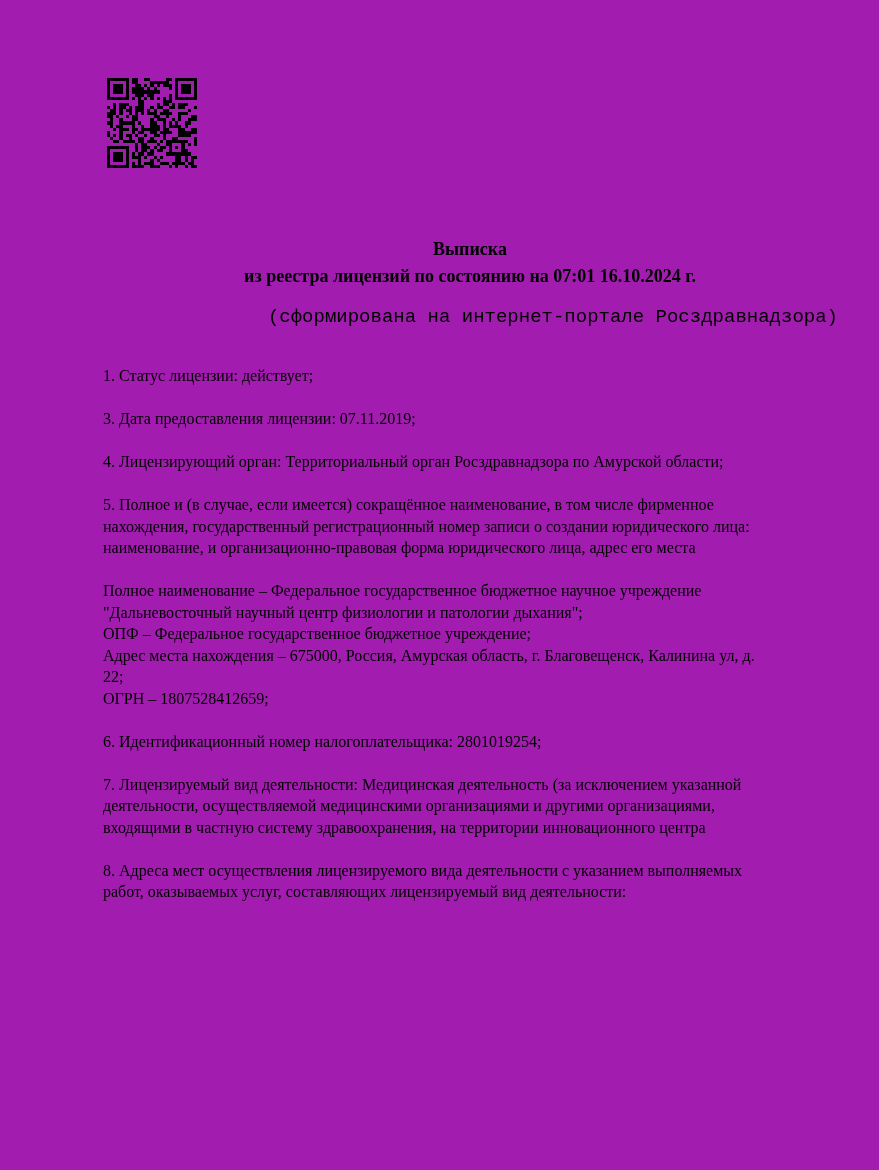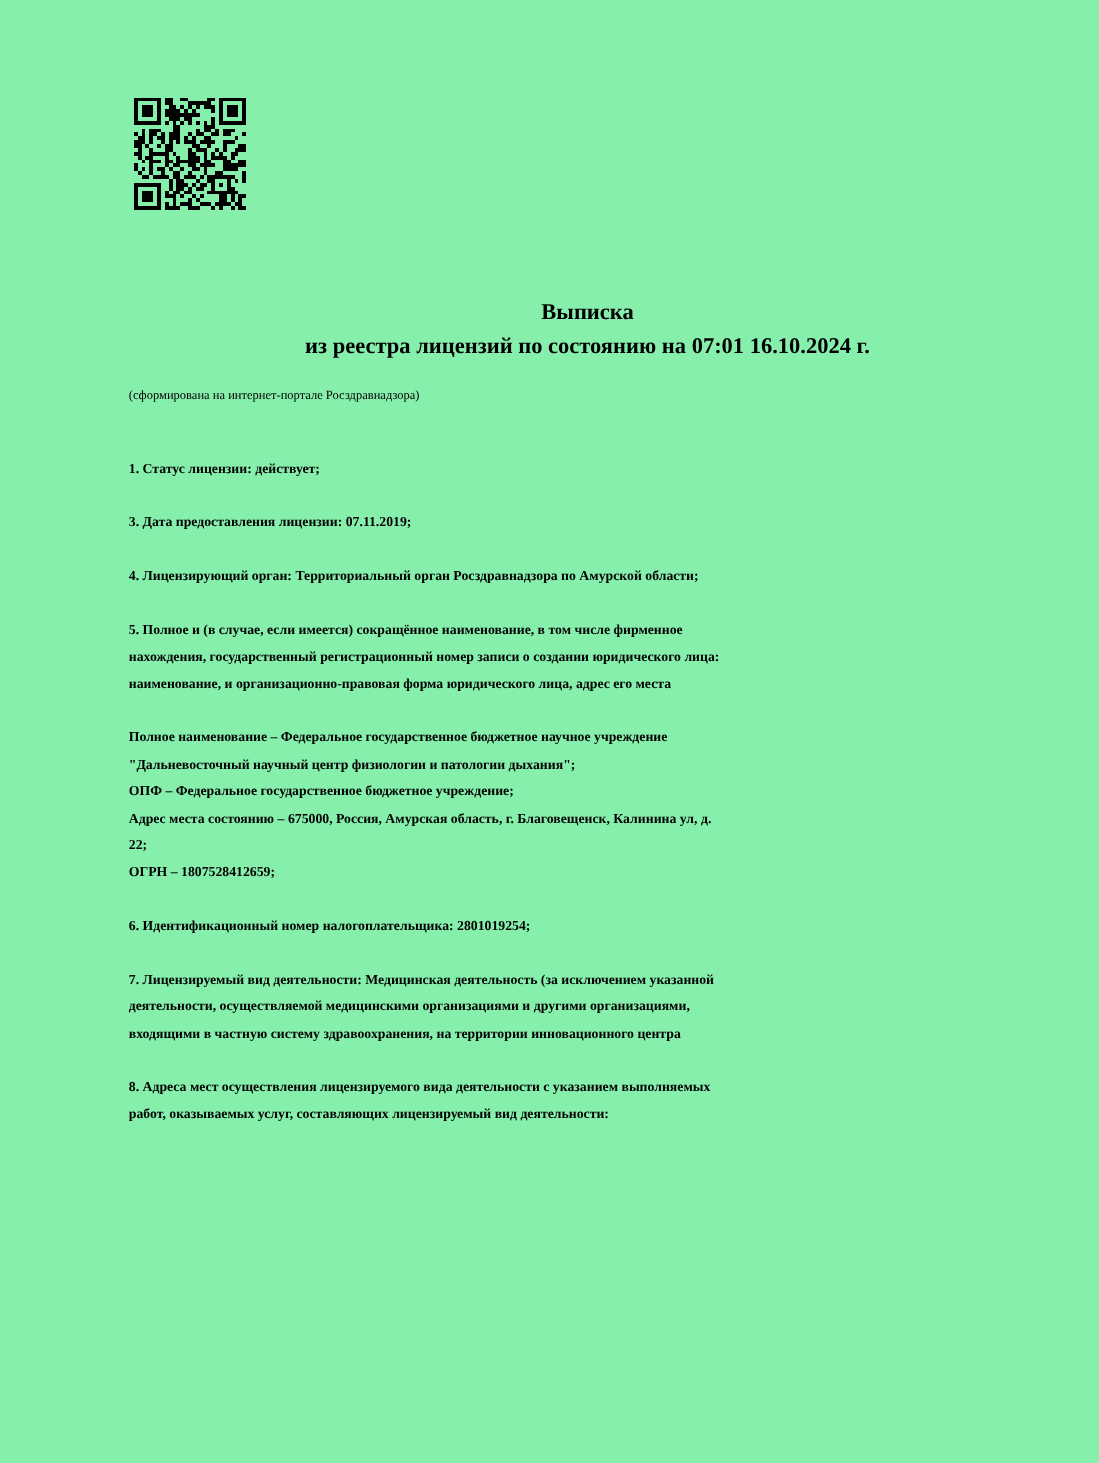--- a/index.html
+++ b/index.html
@@ -11,21 +11,21 @@
     width: 879px;
     height: 1170px;
     position: relative;
     overflow: hidden;
     font-family: "Liberation Serif", serif;
     color: #000000;
   }
   .page {
     position: absolute;
     inset: 0;
-    background: #86efac;
+    background: #a21caf;
   }
   .qr {
     position: absolute;
     left: 107px;
     top: 78px;
     width: 90px;
     height: 90px;
   }
   .title-block {
     position: absolute;
@@ -36,32 +36,32 @@
     font-weight: bold;
     font-size: 18px;
     line-height: 27px;
     white-space: nowrap;
   }
   .note {
     position: absolute;
     left: 103px;
     top: 308px;
     width: 735px;
-    text-align: left;
-    font-size: 10px;
+    text-align: right;
+    font-size: 19px;
     line-height: 18px;
+    font-family: Liberation Mono, monospace;
   }
   .doc-body {
     position: absolute;
     left: 103px;
     top: 365px;
     width: 750px;
-    font-size: 11px;
+    font-size: 16px;
     line-height: 21.5px;
-    font-weight: bold;
   }
   .paragraph {
     margin: 0 0 21.5px 0;
   }
   .line {
     white-space: nowrap;
   }
 </style>
 </head>
 <body>
@@ -91,21 +91,21 @@
       </div>
       <div class="paragraph">
         <div class="line">5. Полное и (в случае, если имеется) сокращённое наименование, в том числе фирменное</div>
         <div class="line">нахождения, государственный регистрационный номер записи о создании юридического лица:</div>
         <div class="line">наименование, и организационно-правовая форма юридического лица, адрес его места</div>
       </div>
       <div class="paragraph">
         <div class="line">Полное наименование – Федеральное государственное бюджетное научное учреждение</div>
         <div class="line">"Дальневосточный научный центр физиологии и патологии дыхания";</div>
         <div class="line">ОПФ – Федеральное государственное бюджетное учреждение;</div>
-        <div class="line">Адрес места состоянию – 675000, Россия, Амурская область, г. Благовещенск, Калинина ул, д.</div>
+        <div class="line">Адрес места нахождения – 675000, Россия, Амурская область, г. Благовещенск, Калинина ул, д.</div>
         <div class="line">22;</div>
         <div class="line">ОГРН – 1807528412659;</div>
       </div>
       <div class="paragraph">
         <div class="line">6. Идентификационный номер налогоплательщика: 2801019254;</div>
       </div>
       <div class="paragraph">
         <div class="line">7. Лицензируемый вид деятельности: Медицинская деятельность (за исключением указанной</div>
         <div class="line">деятельности, осуществляемой медицинскими организациями и другими организациями,</div>
         <div class="line">входящими в частную систему здравоохранения, на территории инновационного центра</div>

